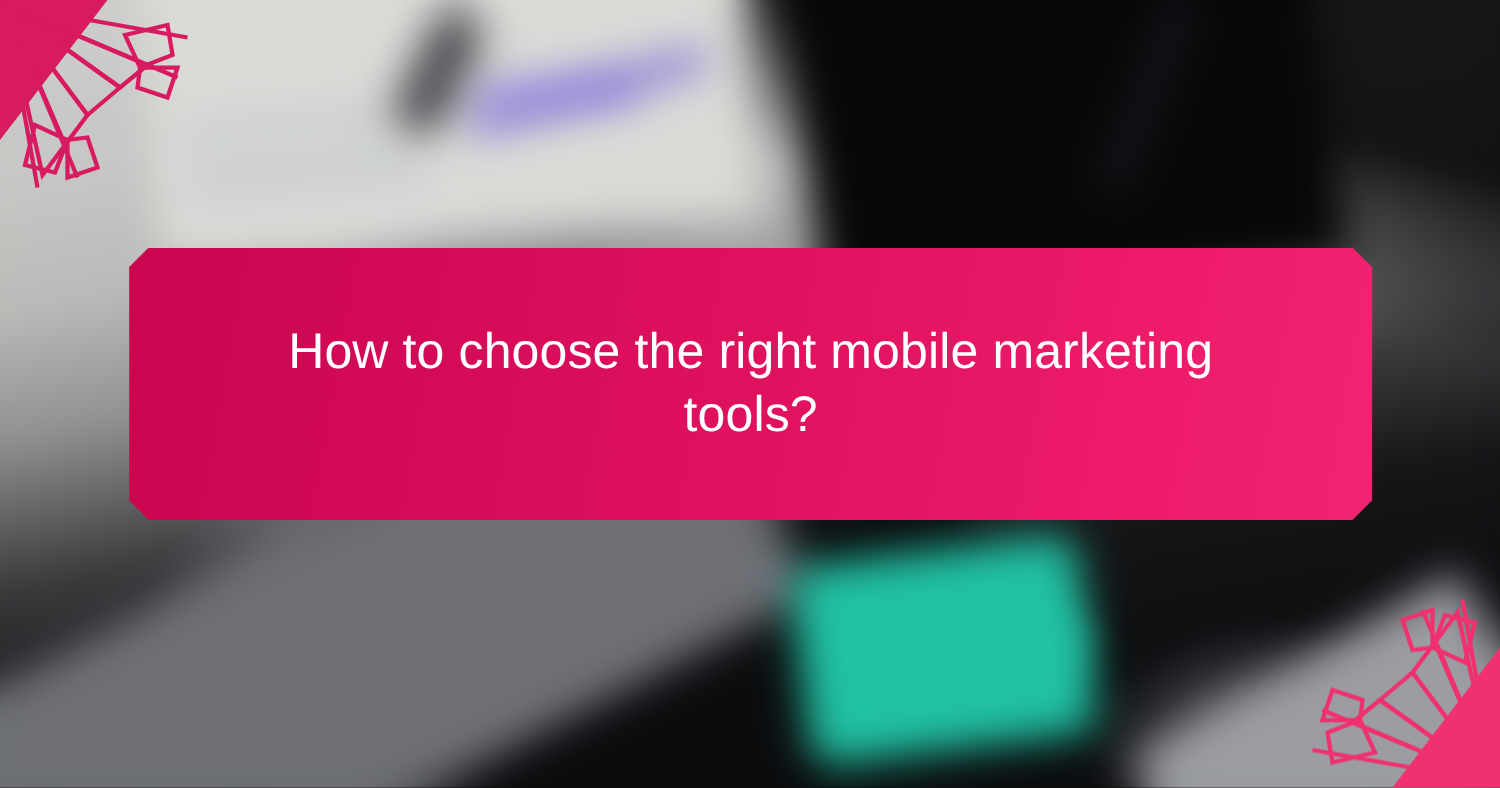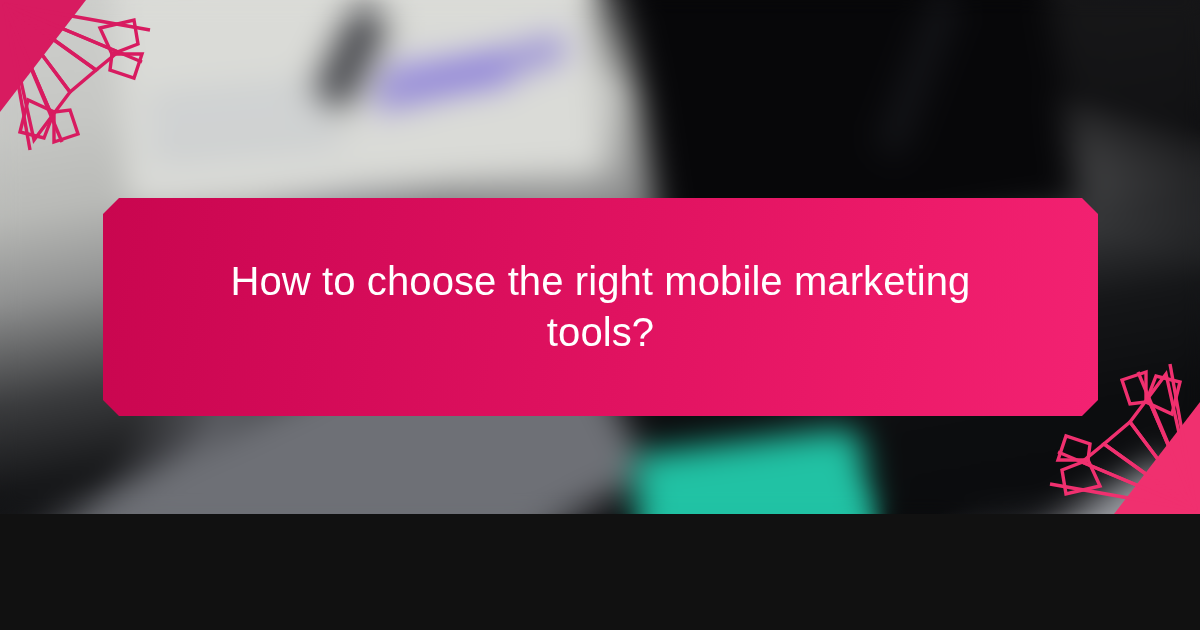--- a/index.html
+++ b/index.html
@@ -9,21 +9,21 @@
     width:1200px;
     height:630px;
     overflow:hidden;
     background:#111;
     font-family:"Liberation Sans", sans-serif;
   }
 
   #canvas {
     position:relative;
     width:1200px;
-    height:514px;
+    height:630px;
     overflow:hidden;
   }
 
   
   .bg-photo {
     position:absolute;
     inset:0;
     background:
       
       radial-gradient(ellipse 170px 90px at 755px 515px, rgba(35,200,168,.97) 0%, rgba(30,185,155,.90) 52%, rgba(16,70,62,0) 78%),

